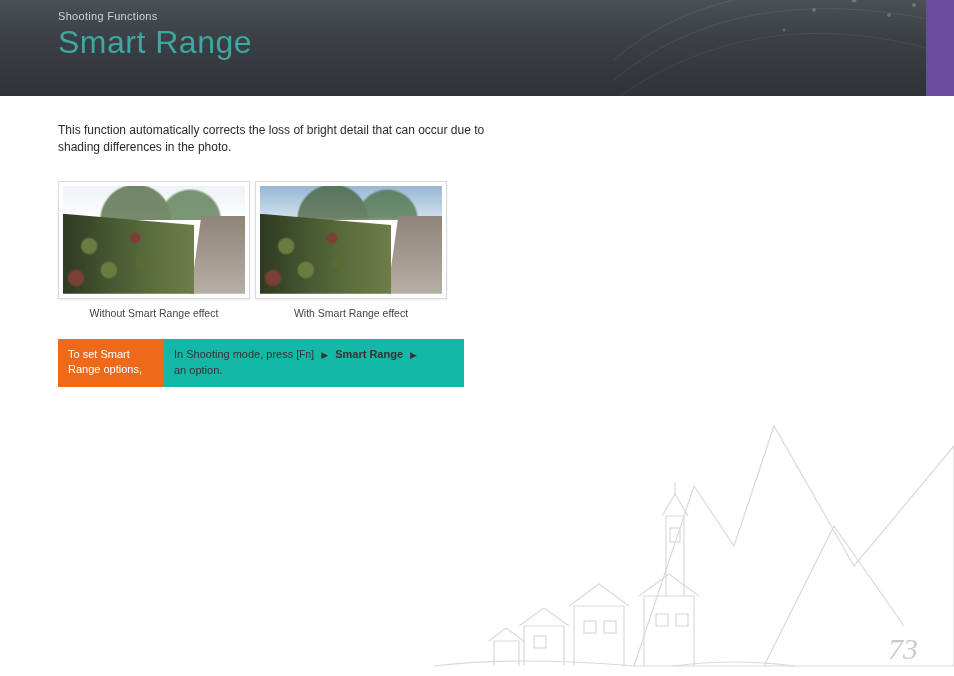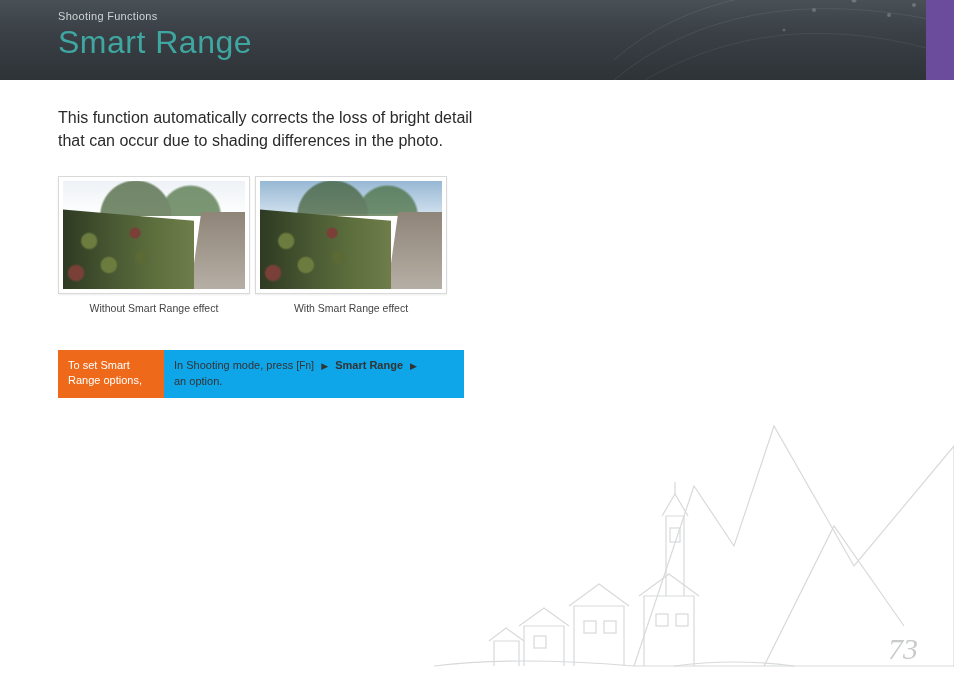--- a/index.html
+++ b/index.html
@@ -5,21 +5,21 @@
   * { margin: 0; padding: 0; box-sizing: border-box; }
   body {
     width: 954px;
     height: 676px;
     font-family: Arial, Helvetica, sans-serif;
     background: #fff;
     position: relative;
     overflow: hidden;
   }
   .header {
-    height: 80px;
+    height: 96px;
     background: linear-gradient(180deg, #4a5156 0%, #3a4045 40%, #2e3338 100%);
     position: relative;
     padding: 10px 0 16px 58px;
     overflow: hidden;
   }
   .header::after {
     content: "";
     position: absolute;
     right: 0; top: 0; bottom: 0;
     width: 28px;
@@ -41,21 +41,21 @@
     font-size: 32px;
     font-weight: 300;
     color: #3fa7a2;
     letter-spacing: 0.5px;
   }
   .content {
     padding: 26px 58px 0 58px;
     color: #333;
   }
   .intro {
-    font-size: 16px;
+    font-size: 12px;
     line-height: 1.45;
     color: #2a2a2a;
     max-width: 430px;
   }
   .images-row {
     display: flex;
     gap: 5px;
     margin-top: 24px;
   }
   .img-card { width: 192px; }
@@ -94,35 +94,35 @@
              background: radial-gradient(circle at 40% 100%, #3e5a2f 0 30%, transparent 32%),
                          radial-gradient(circle at 70% 100%, #456b39 0 22%, transparent 24%);
              opacity:0.7; }
   .caption {
     text-align: center;
     font-size: 10.5px;
     color: #444;
     margin-top: 8px;
   }
   .howto {
-    margin-top: 36px;
+    margin-top: 20px;
     display: flex;
     width: 406px;
   }
   .howto-label {
     background: #ee6a1a;
     color: #fff;
     font-size: 11px;
     line-height: 1.35;
     padding: 8px 10px;
     width: 106px;
     flex: 0 0 106px;
   }
   .howto-body {
-    background: #0ea5e9;
+    background: #14b8a6;
     color: #333;
     font-size: 11px;
     line-height: 1.45;
     padding: 8px 10px;
     flex: 1;
   }
   .howto-body .fn { font-family: 'Segoe UI', Arial, sans-serif; font-size:10px; border:0; }
   .howto-body .step-bold { font-weight: bold; }
   .arrow { display:inline-block; margin:0 4px; font-size:9px; }
   .page-number {

